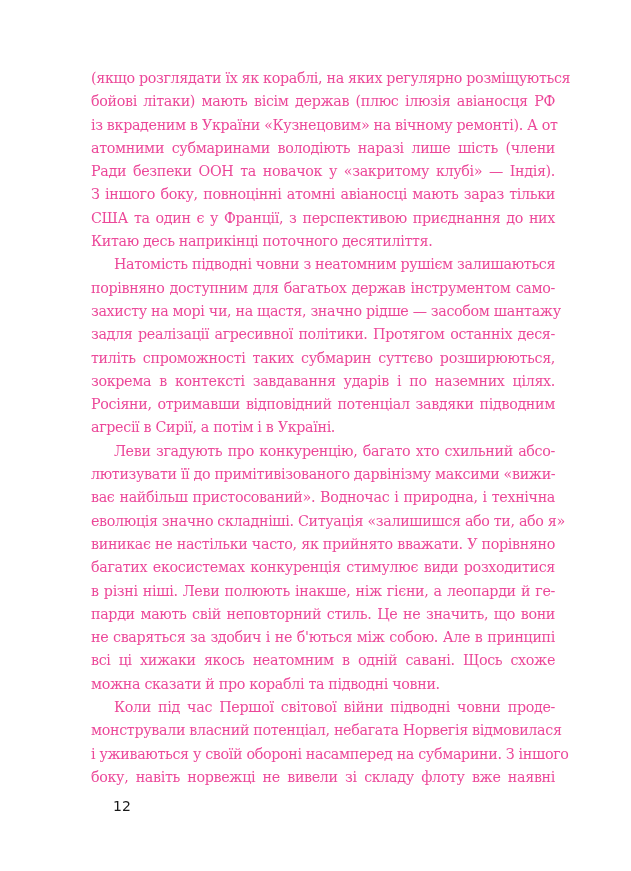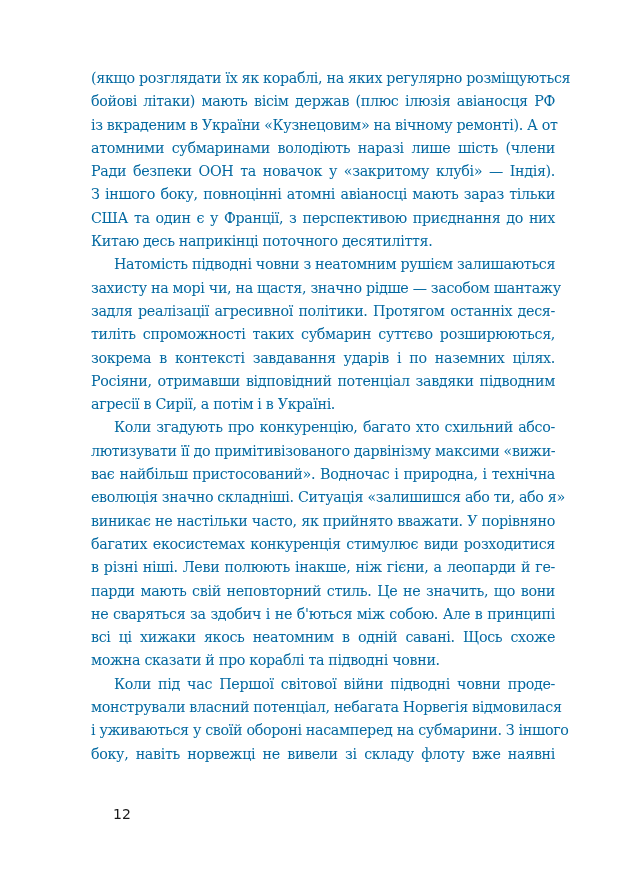--- a/index.html
+++ b/index.html
@@ -21,21 +21,21 @@
       background: #ffffff;
     }
     .text-block {
       position: absolute;
       left: 91px;
       top: 67px;
       width: 464px;
       font-family: "DejaVu Serif", "Liberation Serif", serif;
       font-size: 14.3px;
       line-height: 23.3px;
-      color: #0369a1;
+      color: #ec4899;
       letter-spacing: -0.35px;
     }
     .line {
       display: block;
       white-space: nowrap;
       text-align: justify;
       text-align-last: justify;
       height: 23.3px;
       overflow: visible;
     }
@@ -45,44 +45,44 @@
     .line.indent {
       padding-left: 23px;
     }
     .page-number {
       position: absolute;
       left: 113px;
       top: 798px;
       font-family: "DejaVu Sans", "Liberation Sans", sans-serif;
       font-size: 14px;
       color: #1a1a1a;
-      margin-top: 8px;
     }
   </style>
 </head>
 <body>
 
 <div class="page">
   <div class="text-block" id="text-block">
       <span class="line">(якщо розглядати їх як кораблі, на яких регулярно розміщуються</span>
       <span class="line">бойові літаки) мають вісім держав (плюс ілюзія авіаносця РФ</span>
       <span class="line">із вкраденим в України «Кузнецовим» на вічному ремонті). А от</span>
       <span class="line">атомними субмаринами володіють наразі лише шість (члени</span>
       <span class="line">Ради безпеки ООН та новачок у «закритому клубі» — Індія).</span>
       <span class="line">З іншого боку, повноцінні атомні авіаносці мають зараз тільки</span>
       <span class="line">США та один є у Франції, з перспективою приєднання до них</span>
       <span class="line last">Китаю десь наприкінці поточного десятиліття.</span>
       <span class="line indent">Натомість підводні човни з неатомним рушієм залишаються</span>
+      <span class="line">порівняно доступним для багатьох держав інструментом само-</span>
       <span class="line">захисту на морі чи, на щастя, значно рідше — засобом шантажу</span>
       <span class="line">задля реалізації агресивної політики. Протягом останніх деся-</span>
       <span class="line">тиліть спроможності таких субмарин суттєво розширюються,</span>
       <span class="line">зокрема в контексті завдавання ударів і по наземних цілях.</span>
       <span class="line">Росіяни, отримавши відповідний потенціал завдяки підводним</span>
       <span class="line last">агресії в Сирії, а потім і в Україні.</span>
-      <span class="line indent">Коли згадують про конкуренцію, багато хто схильний абсо-</span>
+      <span class="line indent">Леви згадують про конкуренцію, багато хто схильний абсо-</span>
       <span class="line">лютизувати її до примітивізованого дарвінізму максими «вижи-</span>
       <span class="line">ває найбільш пристосований». Водночас і природна, і технічна</span>
       <span class="line">еволюція значно складніші. Ситуація «залишишся або ти, або я»</span>
       <span class="line">виникає не настільки часто, як прийнято вважати. У порівняно</span>
       <span class="line">багатих екосистемах конкуренція стимулює види розходитися</span>
       <span class="line">в різні ніші. Леви полюють інакше, ніж гієни, а леопарди й ге-</span>
       <span class="line">парди мають свій неповторний стиль. Це не значить, що вони</span>
       <span class="line">не сваряться за здобич і не б'ються між собою. Але в принципі</span>
       <span class="line">всі ці хижаки якось неатомним в одній савані. Щось схоже</span>
       <span class="line last">можна сказати й про кораблі та підводні човни.</span>

